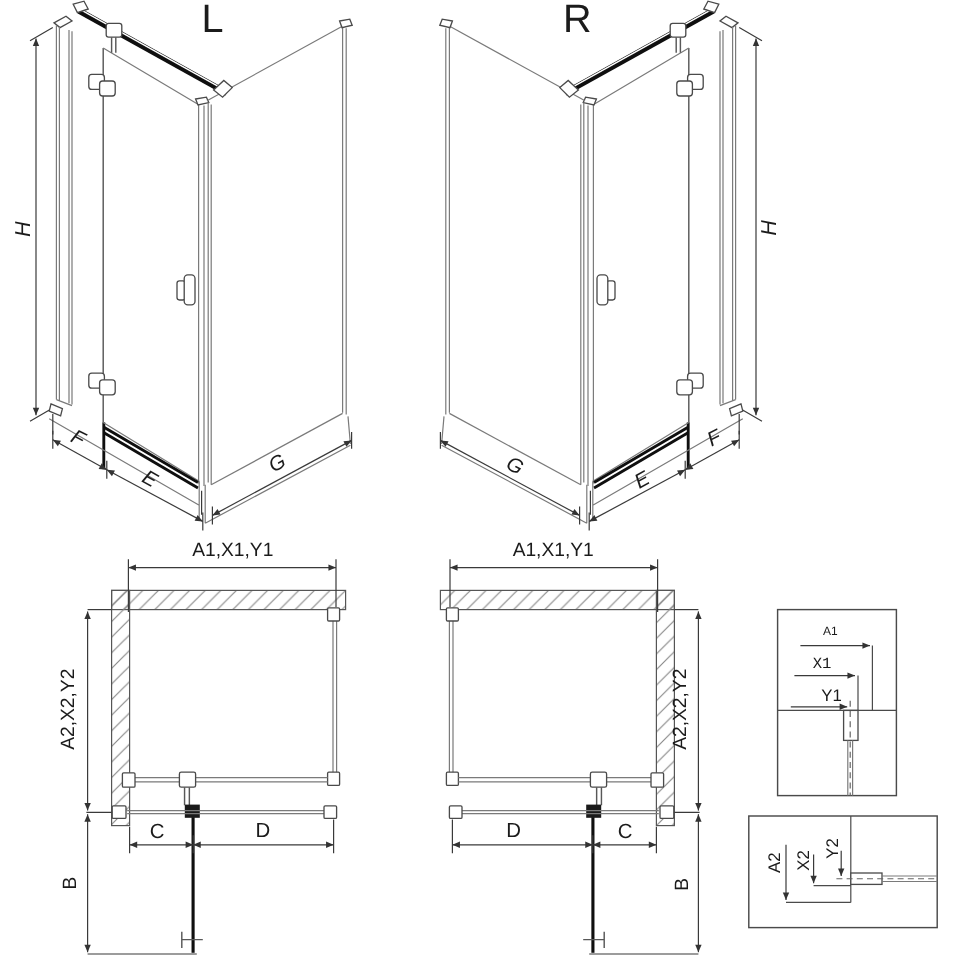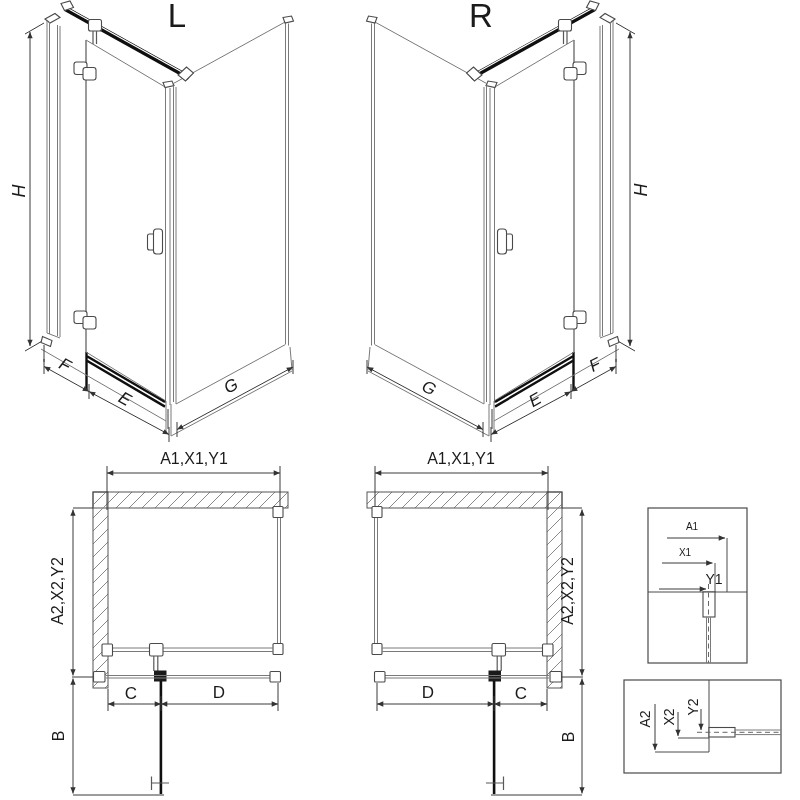--- a/index.html
+++ b/index.html
@@ -176,20 +176,20 @@
 
 <span class="lbl" style="left:59px;top:736px;font-size:16px;transform:translate(-50%,-50%) rotate(-90deg);">B</span>
 <span class="lbl" style="left:569px;top:737px;font-size:16px;transform:translate(-50%,-50%) rotate(-90deg);">B</span>
 
 <span class="lbl" style="left:131px;top:693px;font-size:17px;">C</span>
 <span class="lbl" style="left:219px;top:692px;font-size:17px;">D</span>
 <span class="lbl" style="left:428px;top:692px;font-size:17px;">D</span>
 <span class="lbl" style="left:521px;top:693px;font-size:17px;">C</span>
 
 <span class="lbl" style="left:692px;top:527px;font-size:10px;">A1</span>
-<span class="lbl" style="left:685px;top:553px;font-size:10px;">X1</span>
-<span class="lbl" style="left:714px;top:579px;font-size:14px;">Y1</span>
+<span class="lbl" style="left:685px;top:553px;font-size:13px;font-family:Liberation Mono, monospace;">X1</span>
+<span class="lbl" style="left:693px;top:579px;font-size:14px;">Y1</span>
 
 <span class="lbl" style="left:645px;top:719px;font-size:14px;transform:translate(-50%,-50%) rotate(-90deg);">A2</span>
 <span class="lbl" style="left:669px;top:717px;font-size:14px;transform:translate(-50%,-50%) rotate(-90deg);">X2</span>
 <span class="lbl" style="left:693px;top:707px;font-size:14px;transform:translate(-50%,-50%) rotate(-90deg);">Y2</span>
 
 </div>
 
 </body></html>

